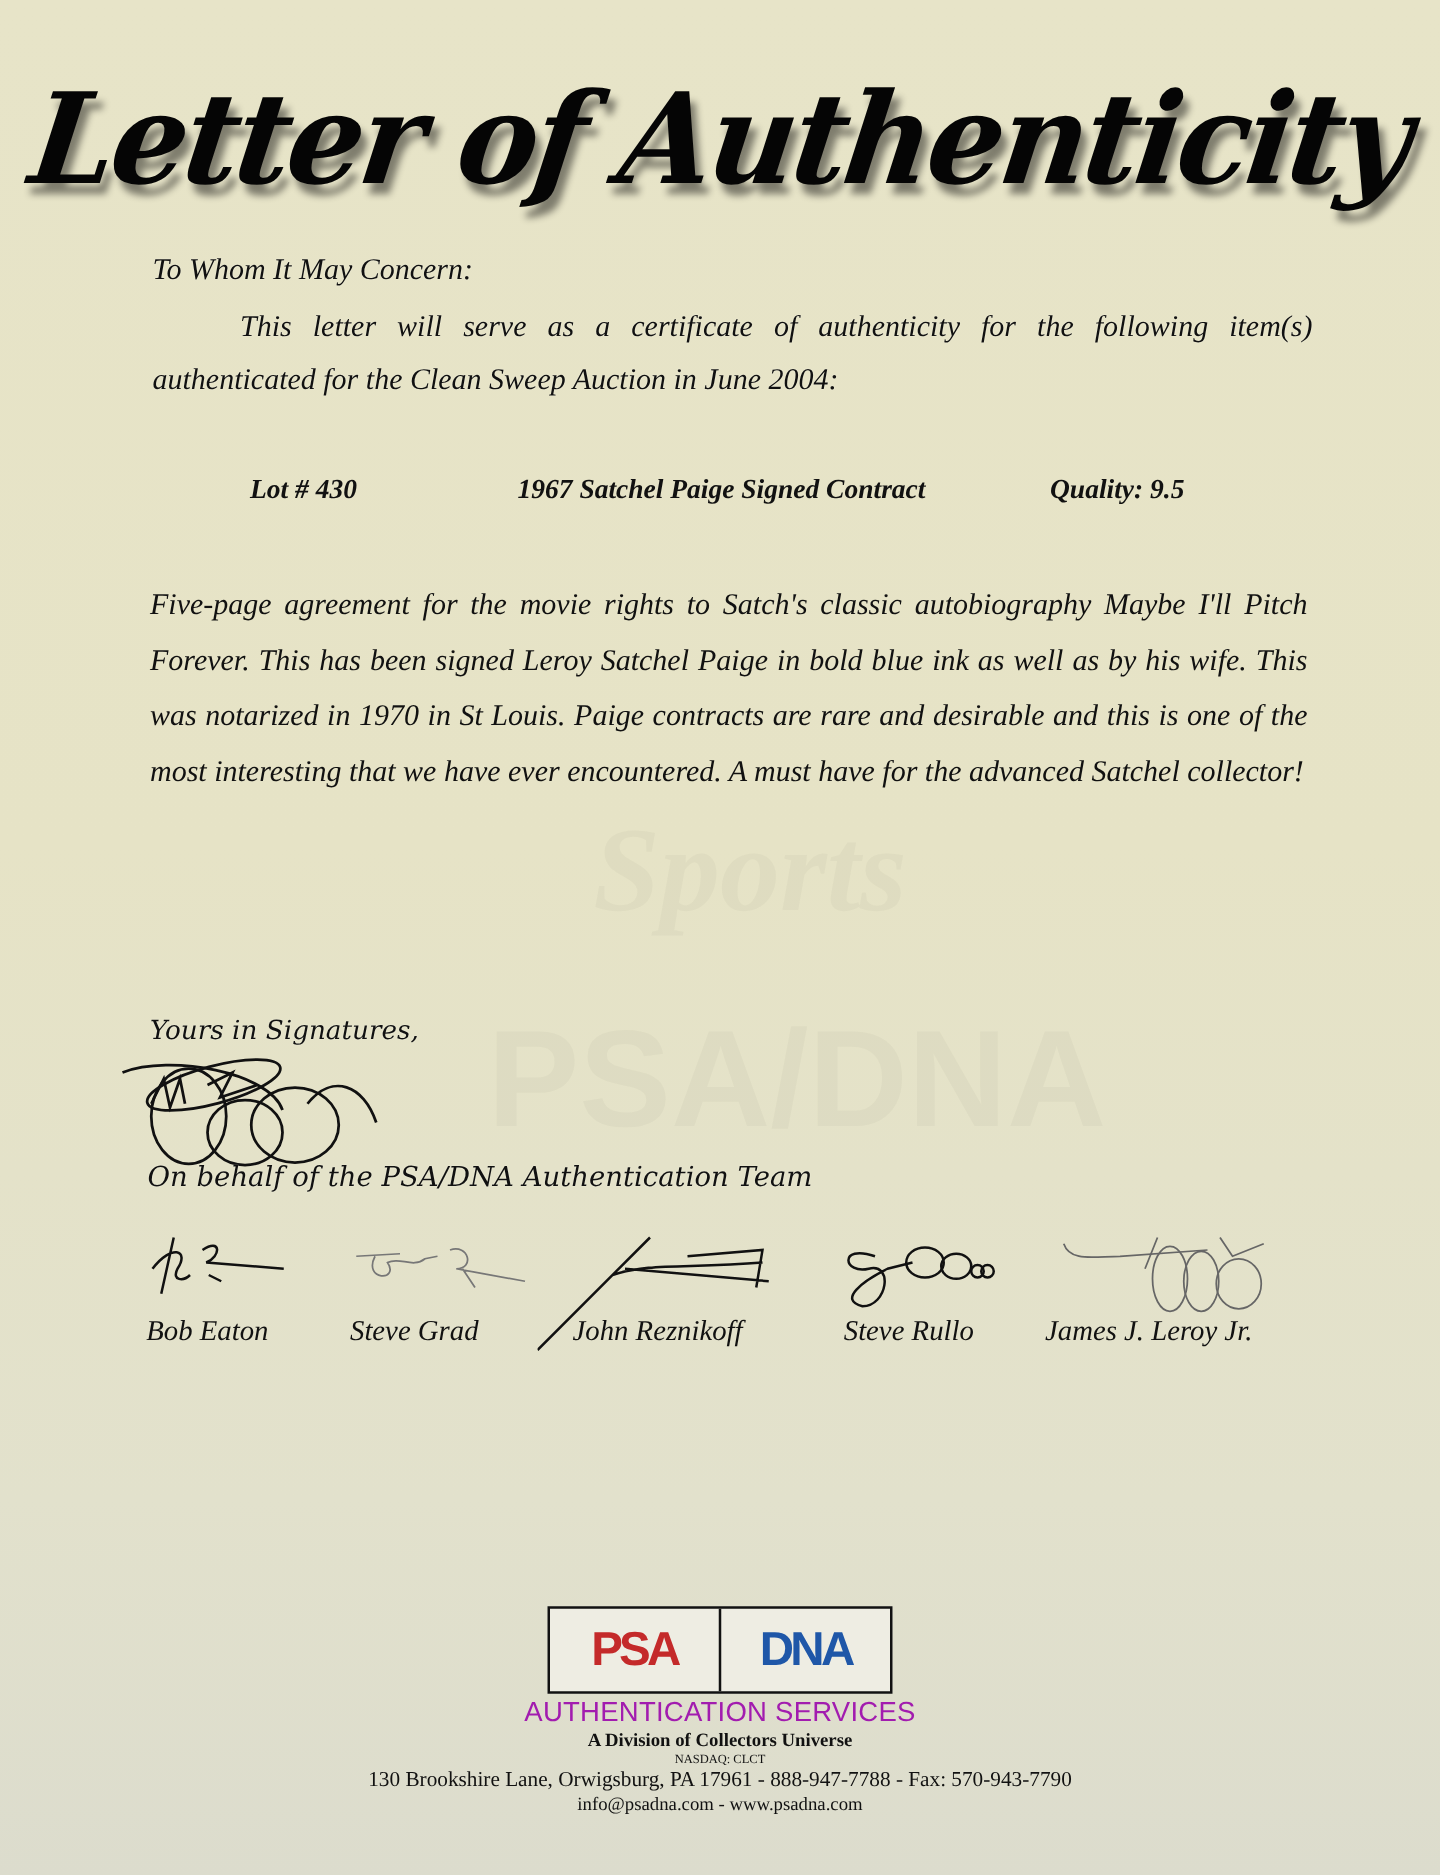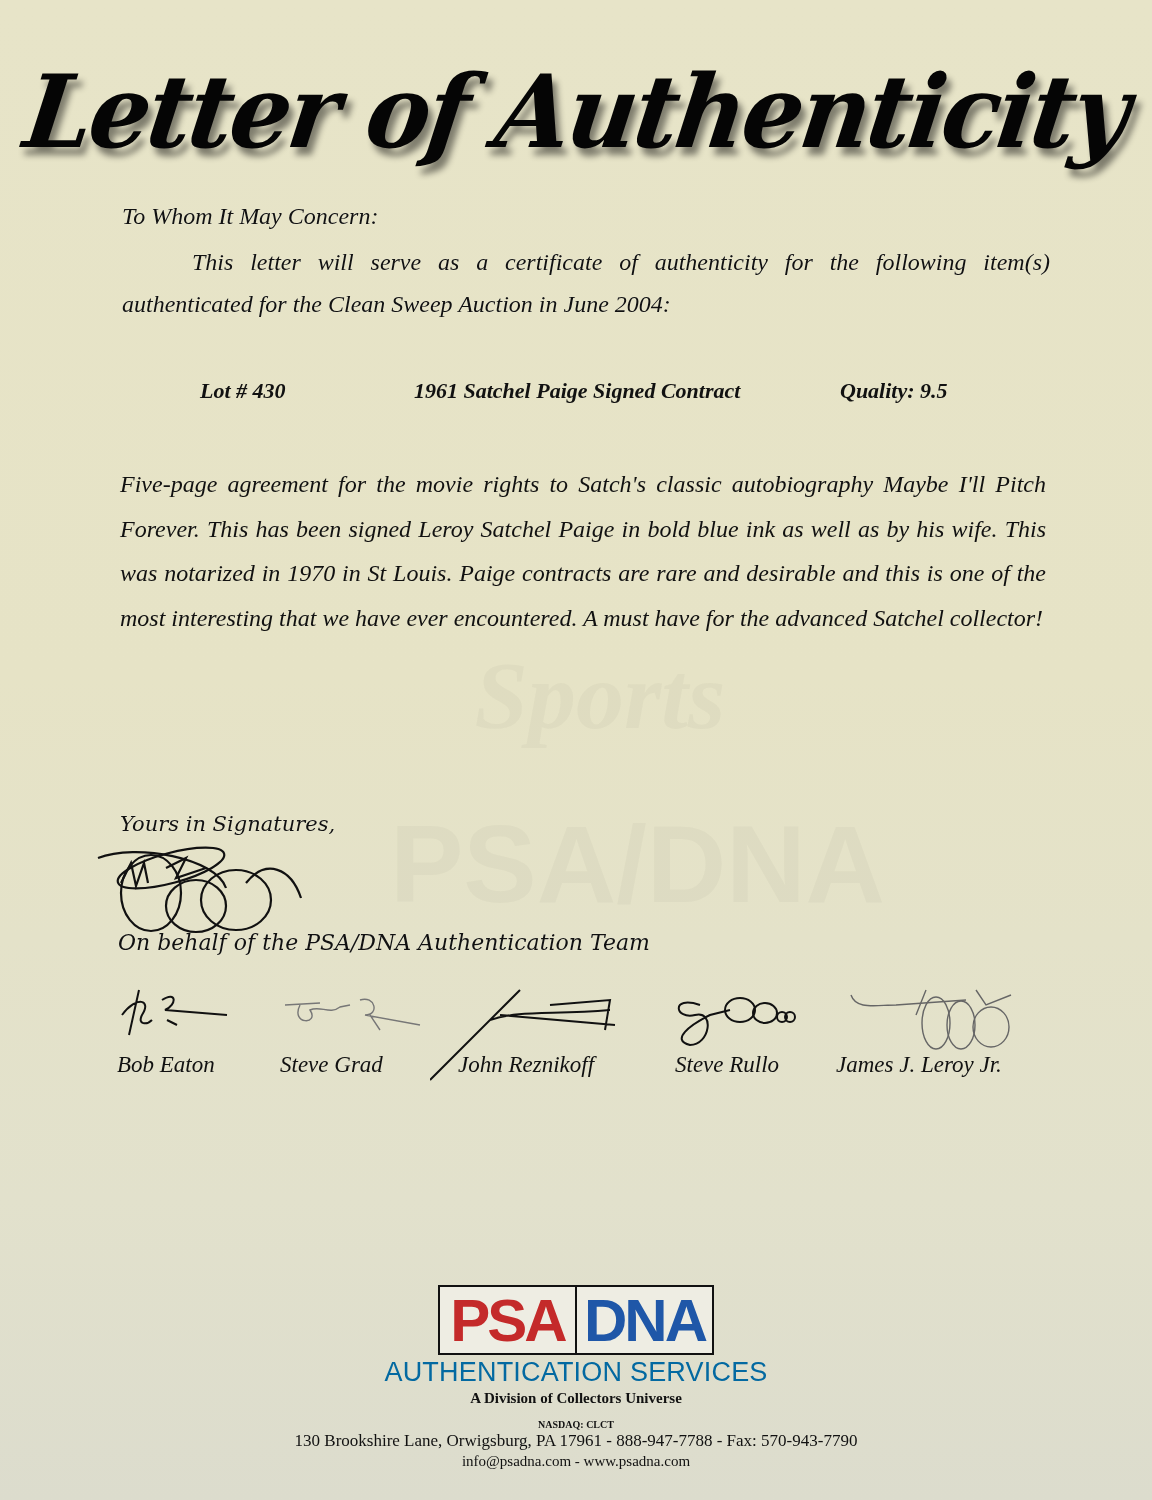--- a/index.html
+++ b/index.html
@@ -55,46 +55,46 @@
       position: absolute; top: 67px; left: 0; font-style: italic; font-size: 23px;
       white-space: nowrap; font-family: "Liberation Serif", serif;
     }
     .footer { position: absolute; top: 1285px; left: 0; width: 1152px; text-align: center; }
     .logo {
       display: inline-flex; border: 2px solid #111; height: 70px; width: 276px;
       background: #eeede3; box-sizing: border-box;
     }
     .logo .half {
       flex: 1; display: flex; align-items: center; justify-content: center;
-      font-family: "Liberation Sans", sans-serif; font-weight: bold; font-size: 60px;
+      font-family: "Liberation Sans", sans-serif; font-weight: bold; font-size: 38px;
       letter-spacing: -3px; transform: scaleY(1.0);
     }
     .logo .psa { color: #c42a2a; border-right: 2px solid #111; }
     .logo .dna { color: #1f57a8; }
-    .auth-svc { font-family: "Liberation Sans", sans-serif; font-size: 27px; color: #0369a1; margin-top: 2px; letter-spacing: 0.2px; }
+    .auth-svc { font-family: "Liberation Sans", sans-serif; font-size: 22px; color: #a21caf; margin-top: 2px; letter-spacing: 0.2px; }
     .division { font-family: "Liberation Serif", serif; font-weight: bold; font-size: 15px; margin-top: 2px; }
-    .nasdaq { font-family: "Liberation Serif", serif; font-weight: bold; font-size: 10px; margin-top: 12px; }
+    .nasdaq { font-family: "Liberation Serif", serif; font-weight: normal; font-size: 10px; margin-top: 0; }
     .address { font-family: "Liberation Serif", serif; font-size: 17px; margin-top: 1px; }
     .web { font-family: "Liberation Serif", serif; font-size: 15px; margin-top: 2px; }
   </style>
 </head>
 <body>
 
 <div class="watermark wm-sports">Sports</div>
 <div class="watermark wm-psadna">PSA/DNA</div>
 
 <div class="title">Letter of Authenticity</div>
 
 <div class="txt greeting">To Whom It May Concern:</div>
 <div class="txt intro1">This letter will serve as a certificate of authenticity for the following item(s)</div>
 <div class="txt intro2">authenticated for the Clean Sweep Auction in June 2004:</div>
 
 <div class="lot-row">
   <span class="lot-num">Lot # 430</span>
-  <span class="lot-title">1961 Satchel Paige Signed Contract</span>
+  <span class="lot-title">1967 Satchel Paige Signed Contract</span>
   <span class="lot-quality">Quality: 9.5</span>
 </div>
 
 <div class="desc">Five-page agreement for the movie rights to Satch's classic autobiography Maybe I'll Pitch Forever. This has been signed Leroy Satchel Paige in bold blue ink as well as by his wife. This was notarized in 1970 in St Louis. Paige contracts are rare and desirable and this is one of the most interesting that we have ever encountered. A must have for the advanced Satchel collector!</div>
 
 <div class="txt closing">Yours in Signatures,</div>
 
 <svg class="main-sig" viewBox="0 0 210 100">
   <g fill="none" stroke="#111" stroke-width="2.2">
     <path d="M2 20 C 40 5, 120 20, 130 50"></path>

